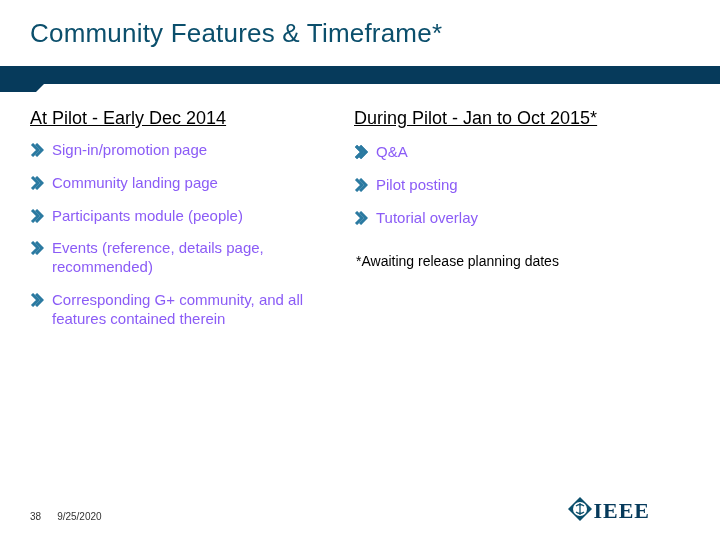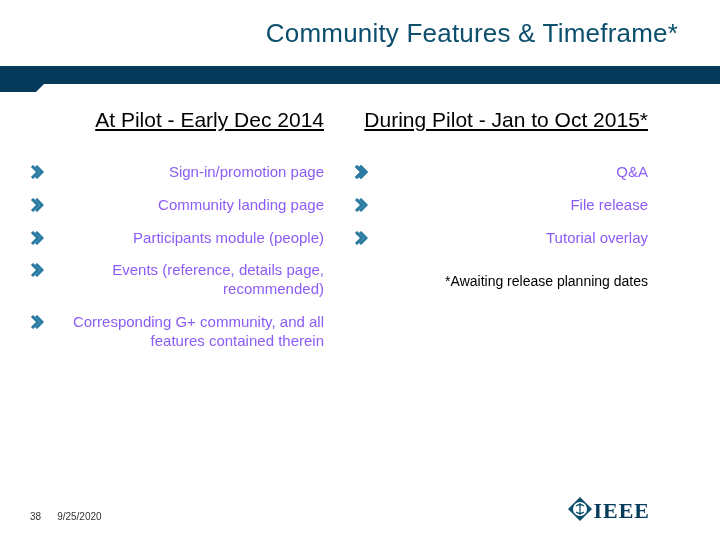--- a/index.html
+++ b/index.html
@@ -1,29 +1,29 @@
 <!DOCTYPE html>
 <html><head>
 <meta charset="utf-8">
 <style>
   * { margin: 0; padding: 0; box-sizing: border-box; }
   html, body { width: 720px; height: 540px; font-family: Verdana, Geneva, sans-serif; background: #fff; overflow: hidden; }
-  .slide { position: relative; width: 678px; height: 540px; text-align: right; }
+  .slide { position: relative; width: 678px; height: 540px; }
   .title-region { position: relative; padding: 18px 0 0 30px; height: 78px; }
   .title { font-size: 26px; color: #0b4f6c; font-family: Verdana, sans-serif; font-weight: 400; letter-spacing: 0.2px; }
   .bar-wrap { position: absolute; left: 0; top: 66px; width: 720px; height: 26px; }
   .bar-main { position: absolute; left: 0; top: 0; width: 100%; height: 18px; background: #063a5b; }
   .bar-notch { position: absolute; left: 0; top: 0; width: 36px; height: 26px; background: #063a5b; }
   .bar-notch:after {
     content: ""; position: absolute; right: -13px; top: 0; width: 0; height: 0;
     border-top: 13px solid transparent; border-bottom: 13px solid transparent; border-left: 13px solid #063a5b;
   }
   .content { position: absolute; left: 30px; top: 108px; right: 30px; display: flex; gap: 30px; }
   .col { flex: 1 1 0; }
-  .colhead { font-size: 21px; text-decoration: underline; font-family: Verdana, sans-serif; margin-bottom: 31px; color: #000; }
+  .colhead { font-size: 18px; text-decoration: underline; font-family: Verdana, sans-serif; margin-bottom: 12px; color: #000; }
   ul.bullets { list-style: none; }
   ul.bullets li { position: relative; padding-left: 22px; font-size: 15px; line-height: 1.25; margin-bottom: 14px; color: #8b5cf6; }
   ul.bullets li .chev { position: absolute; left: 0; top: 2px; width: 14px; height: 14px; }
   .footnote { font-size: 14px; margin-top: 26px; padding-left: 2px; }
   .footer { position: absolute; left: 30px; bottom: 18px; font-size: 10px; color: #333; display: flex; gap: 16px; align-items: center; }
   .logo { position: absolute; right: 28px; bottom: 14px; display: flex; align-items: center; }
   .logo-text { font-family: "Times New Roman", serif; font-size: 22px; font-weight: bold; letter-spacing: 1px; color: #063a5b; }
 </style>
 </head>
 <body>
@@ -72,21 +72,21 @@
                 <path d="M2 1 L8 7 L2 13" fill="none" stroke="#2b7aa1" stroke-width="3"></path>
                 <path d="M6 1 L12 7 L6 13" fill="none" stroke="#2b7aa1" stroke-width="3"></path>
               </svg></span></li>
       <li><span class="chev"><svg viewBox="0 0 14 14">
                 <path d="M2 1 L8 7 L2 13" fill="none" stroke="#2b7aa1" stroke-width="3"></path>
                 <path d="M6 1 L12 7 L6 13" fill="none" stroke="#2b7aa1" stroke-width="3"></path>
               </svg></span><span>Q&amp;A</span></li>
       <li><span class="chev"><svg viewBox="0 0 14 14">
                 <path d="M2 1 L8 7 L2 13" fill="none" stroke="#2b7aa1" stroke-width="3"></path>
                 <path d="M6 1 L12 7 L6 13" fill="none" stroke="#2b7aa1" stroke-width="3"></path>
-              </svg></span><span>File release</span></li>
+              </svg></span><span>Pilot posting</span></li>
       <li><span class="chev"><svg viewBox="0 0 14 14">
                 <path d="M2 1 L8 7 L2 13" fill="none" stroke="#2b7aa1" stroke-width="3"></path>
                 <path d="M6 1 L12 7 L6 13" fill="none" stroke="#2b7aa1" stroke-width="3"></path>
               </svg></span><span>Tutorial overlay</span></li>
     </ul>
     <div class="footnote">*Awaiting release planning dates</div>
   </div>
 </div>
 
 <div class="footer">

